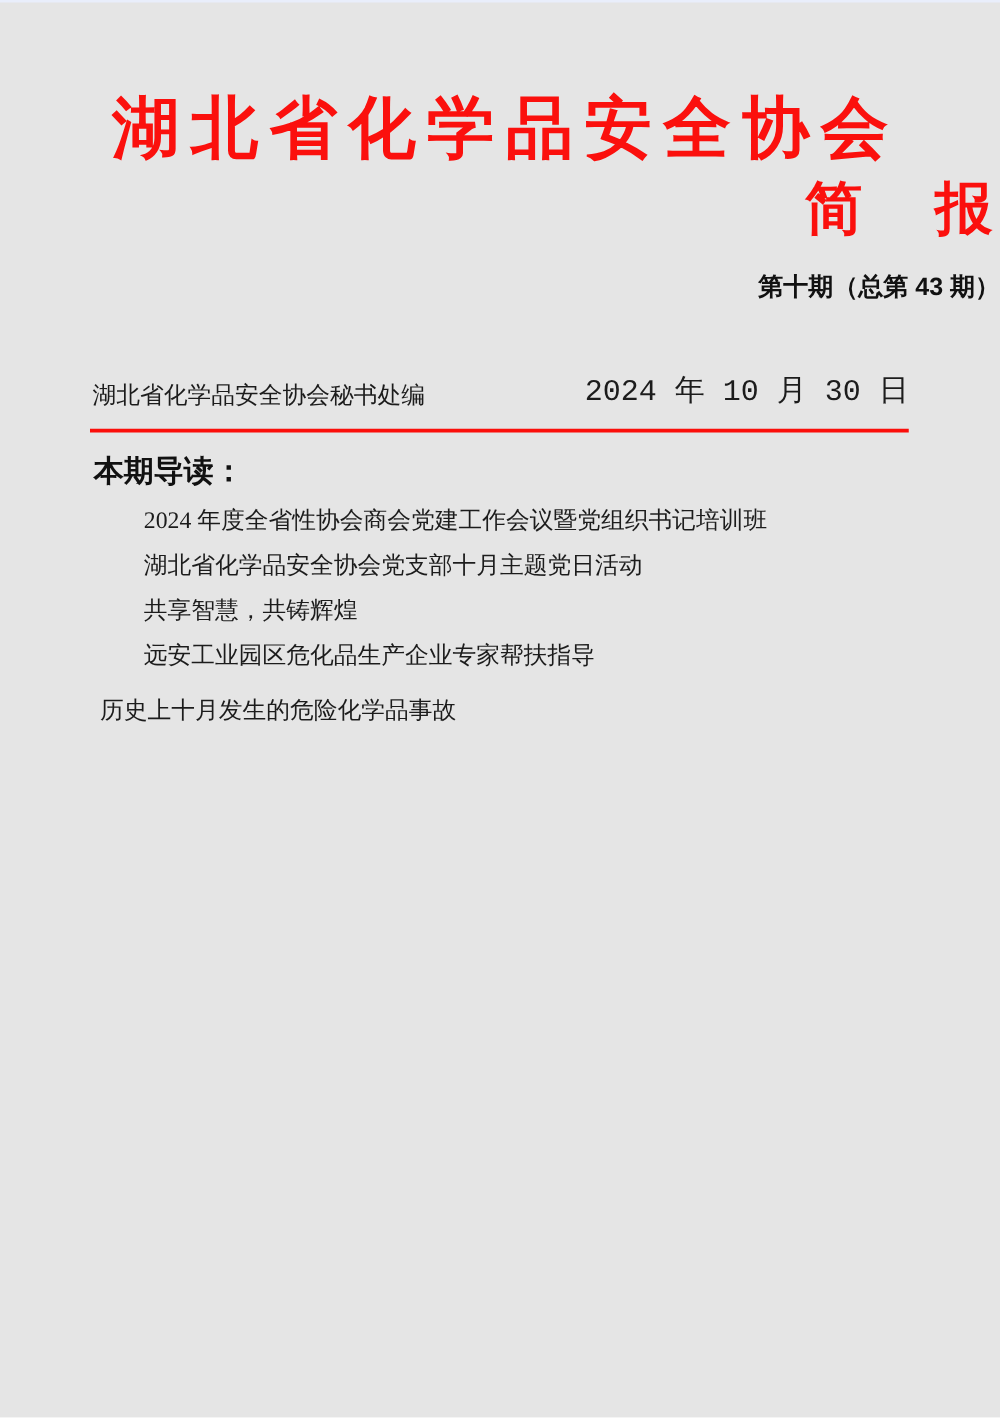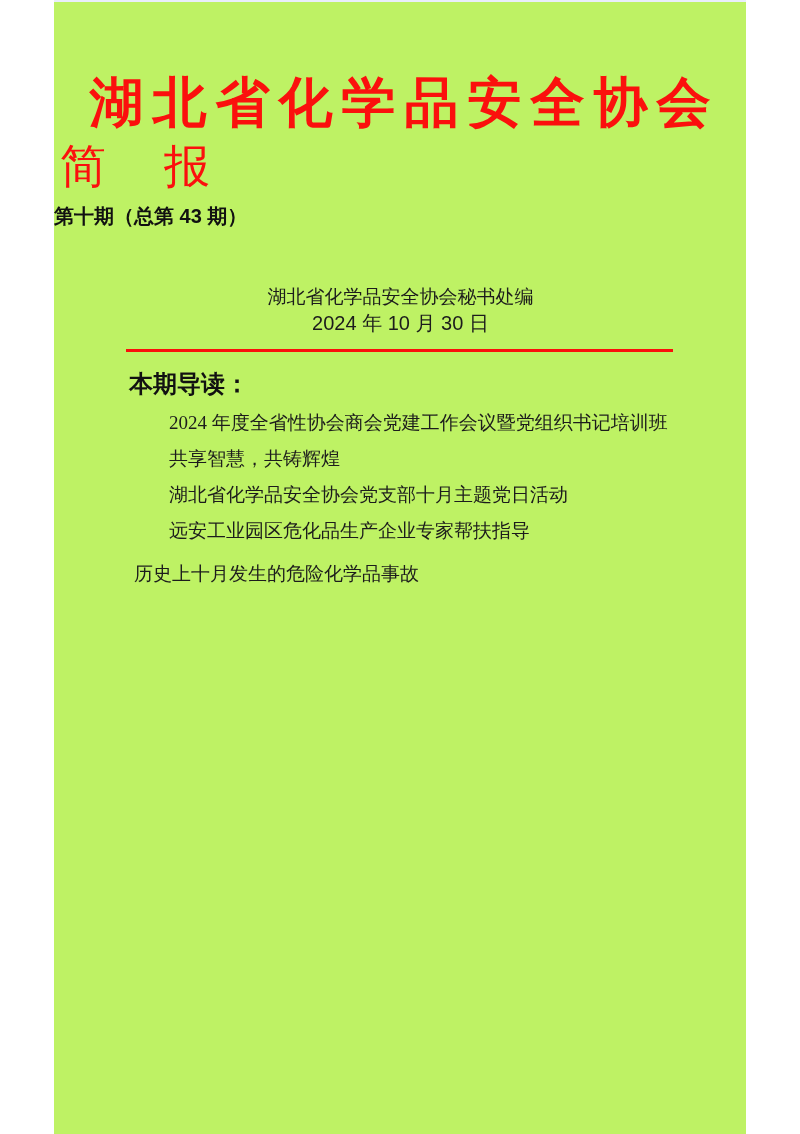--- a/index.html
+++ b/index.html
@@ -2,77 +2,77 @@
 <html><head>
 <meta charset="utf-8">
 <style>
   html, body {
     margin: 0;
     padding: 0;
     background: #ffffff;
   }
   .page {
     position: relative;
-    width: 692px;
+    width: 800px;
     height: 1134px;
     margin: 0 auto;
-    background: #bef264;
+    background: #e5e5e5;
     border-top: 2px solid #e9eefb;
     box-sizing: border-box;
     overflow: hidden;
     color: #1c1c1c;
     font-family: "Liberation Serif", "DejaVu Serif", serif;
   }
   .org-title {
     margin-top: 72px;
     text-align: center;
     color: #fb100d;
     font-size: 54px;
     line-height: 1.08;
     font-weight: bold;
     letter-spacing: 9px;
     text-indent: 9px;
     font-family: "Liberation Serif", "DejaVu Serif", serif;
   }
   .bulletin-title {
     margin-top: 10px;
-    text-align: left;
+    text-align: right;
     color: #fb100d;
     font-size: 46px;
     line-height: 1.1;
-    font-weight: normal;
+    font-weight: bold;
     letter-spacing: 6px;
     text-indent: 6px;
     font-family: "Liberation Serif", "DejaVu Serif", serif;
   }
   .issue-line {
-    margin-top: 10px;
-    text-align: left;
+    margin-top: 24px;
+    text-align: right;
     color: #111111;
     font-size: 20px;
     line-height: 1.3;
     font-weight: bold;
     font-family: "Liberation Sans", "DejaVu Sans", sans-serif;
+    padding-left: 35px;
   }
   .meta-row {
     display: flex;
     justify-content: space-between;
-    align-items: center;
+    align-items: flex-end;
     margin: 56px 73px 0 74px;
-    flex-direction: column;
   }
   .editor {
     font-size: 19px;
     line-height: 1.3;
     font-family: "Liberation Serif", "DejaVu Serif", serif;
   }
   .date {
-    font-size: 20px;
+    font-size: 24px;
     line-height: 1.3;
-    font-family: Liberation Sans, sans-serif;
+    font-family: Liberation Mono, monospace;
   }
   .red-rule {
     margin: 13px 73px 0 72px;
     height: 0;
     border-top: 3px solid #fb0f0b;
   }
   .guide-heading {
     margin: 16px 0 0 75px;
     font-size: 24px;
     line-height: 1.3;
@@ -123,21 +123,21 @@
     <span class="editor">湖北省化学品安全协会秘书处编</span>
     <span class="date">2024 年 10 月 30 日</span>
   </div>
 
   <div class="red-rule"></div>
 
   <div class="guide-heading">本期导读：</div>
 
   <ul class="guide-list">
     <li>2024 年度全省性协会商会党建工作会议暨党组织书记培训班</li>
+    <li>湖北省化学品安全协会党支部十月主题党日活动</li>
     <li>共享智慧，共铸辉煌</li>
-    <li>湖北省化学品安全协会党支部十月主题党日活动</li>
     <li>远安工业园区危化品生产企业专家帮扶指导</li>
   </ul>
 
 
   <div class="case-item">历史上十月发生的危险化学品事故</div>
 
 </div>
 
 </body></html>

